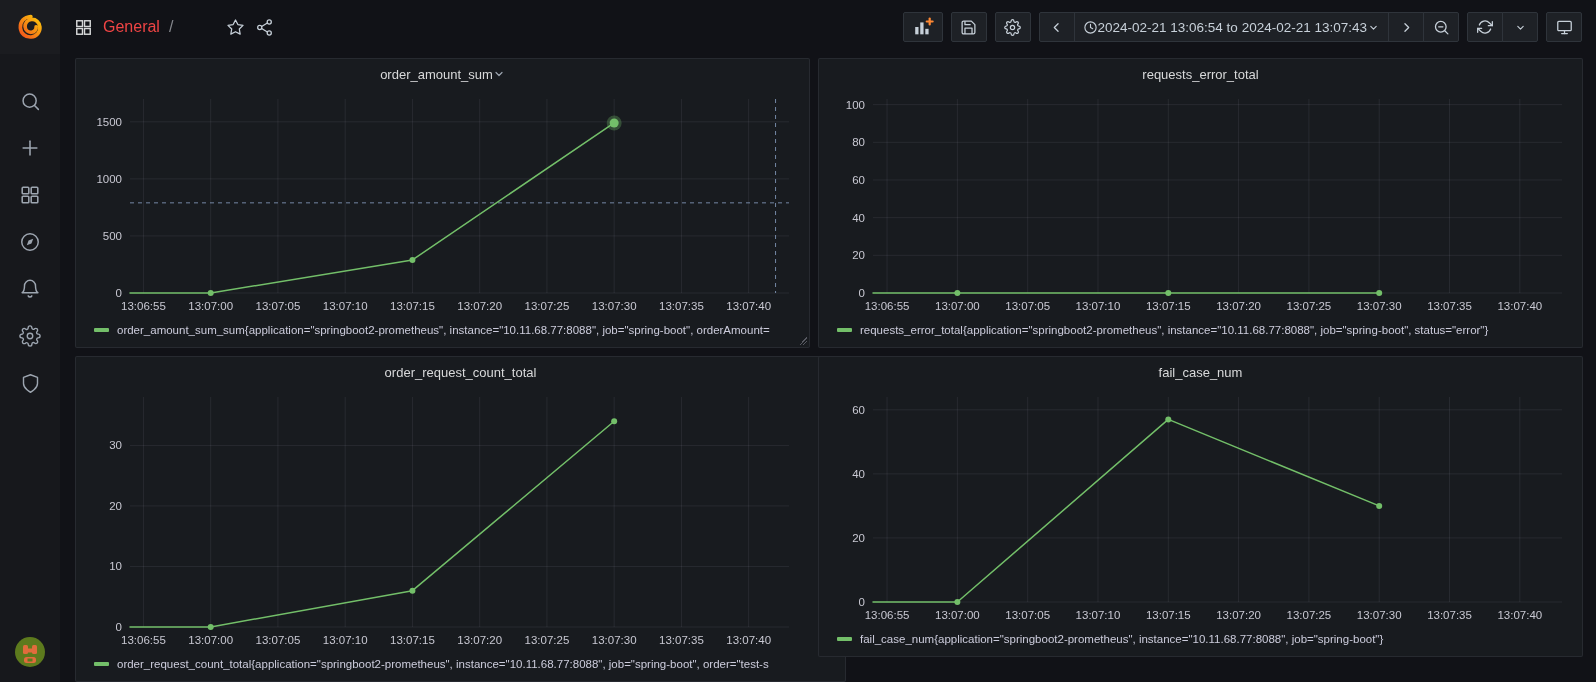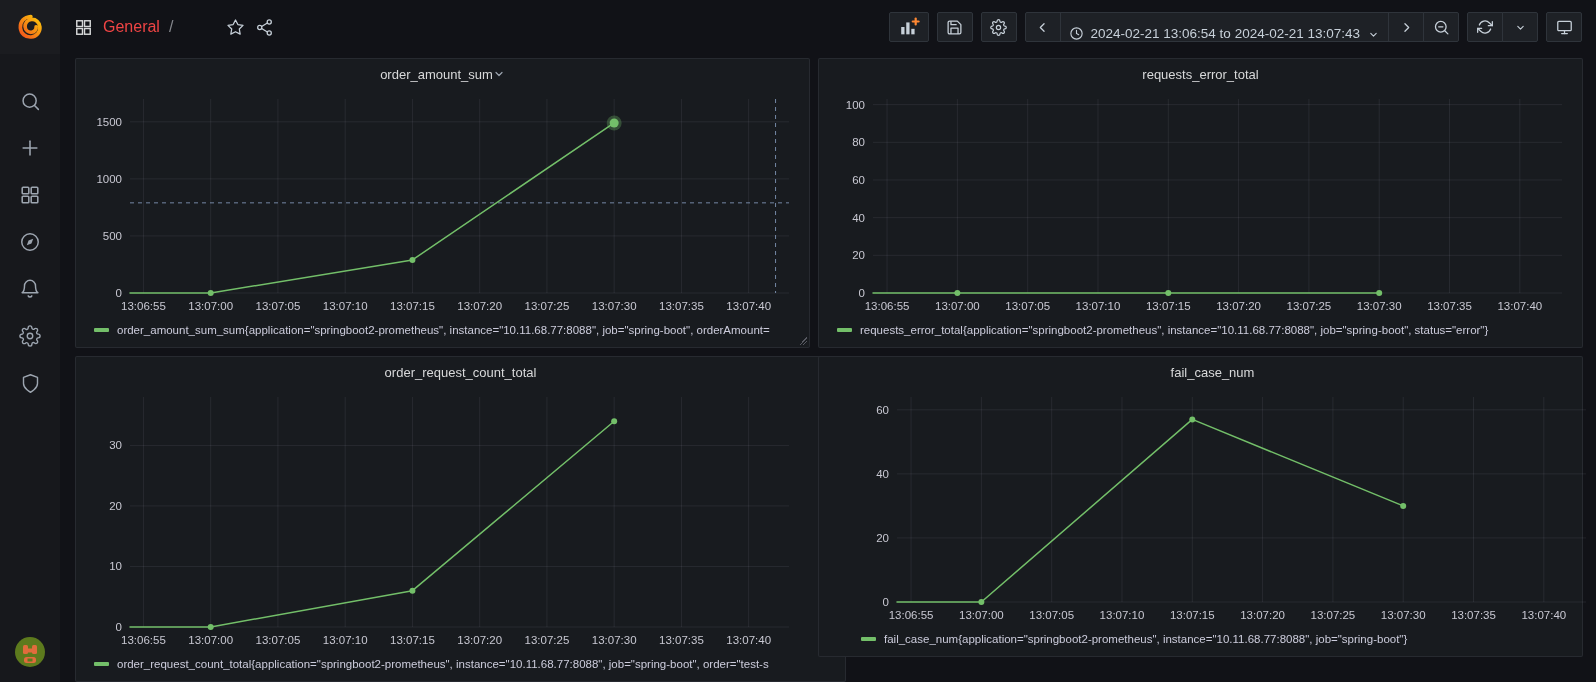--- a/index.html
+++ b/index.html
@@ -33,30 +33,30 @@
     color:#c7d0d9; }
 
   .toolbar { display:flex; align-items:center; gap:8px; }
   .tb-group { display:flex; align-items:stretch; }
   .tb-btn { min-width:36px; height:30px; background:#1e2126; border:1px solid #2f343b;
     border-radius:2px; display:inline-flex; align-items:center; justify-content:center;
     padding:0 8px; cursor:pointer; color:#c7d0d9; }
   .tb-group .tb-btn { border-radius:0; margin-left:-1px; }
   .tb-group .tb-btn:first-child { border-radius:2px 0 0 2px; margin-left:0; }
   .tb-group .tb-btn:last-child { border-radius:0 2px 2px 0; }
-  .time-btn { gap:7px; font-size:13.5px; font-weight:500; color:#c7d0d9; white-space:nowrap;align-items:flex-end; }
+  .time-btn { font-size:13.5px; font-weight:500; color:#c7d0d9; white-space:nowrap; }
 
   
   .dash { position:relative; height:628px; }
   .panel { position:absolute; background:#181b1f; border:1px solid rgba(204,204,220,0.09);
     border-radius:2px; display:flex; flex-direction:column; }
   .p1 { left:15px; top:4px;   width:735px; height:290px; }
   .p2 { left:758px; top:4px;  width:765px; height:290px;justify-content:space-between; }
   .p3 { left:15px; top:302px; width:771px; height:326px; }
-  .p4 { left:758px; top:302px; width:765px; height:301px;padding-left:24px; }
+  .p4 { left:758px; top:302px; width:765px; height:301px; }
   .panel-header { height:30px; flex:0 0 30px; display:flex; align-items:center; justify-content:center; }
   .panel-title { display:inline-flex; align-items:center; gap:0; font-size:13px; font-weight:500;
     color:#d8d9da; cursor:pointer; }
   .panel-title svg { stroke:#9da5b0; }
   .chart { flex:1 1 auto; margin:0 6px; position:relative; cursor:crosshair; }
   .legend { flex:0 0 28px; display:flex; align-items:center; gap:8px; padding:0 4px 6px 18px;
     font-size:11.5px; color:#ccccdc; white-space:nowrap; overflow:hidden; cursor:pointer; }
   .swatch { flex:0 0 auto; width:15px; height:4px; border-radius:1px; background:#73bf69; }
   .corner { position:absolute; right:2px; bottom:2px; width:8px; height:8px; cursor:nwse-resize;
     background:

